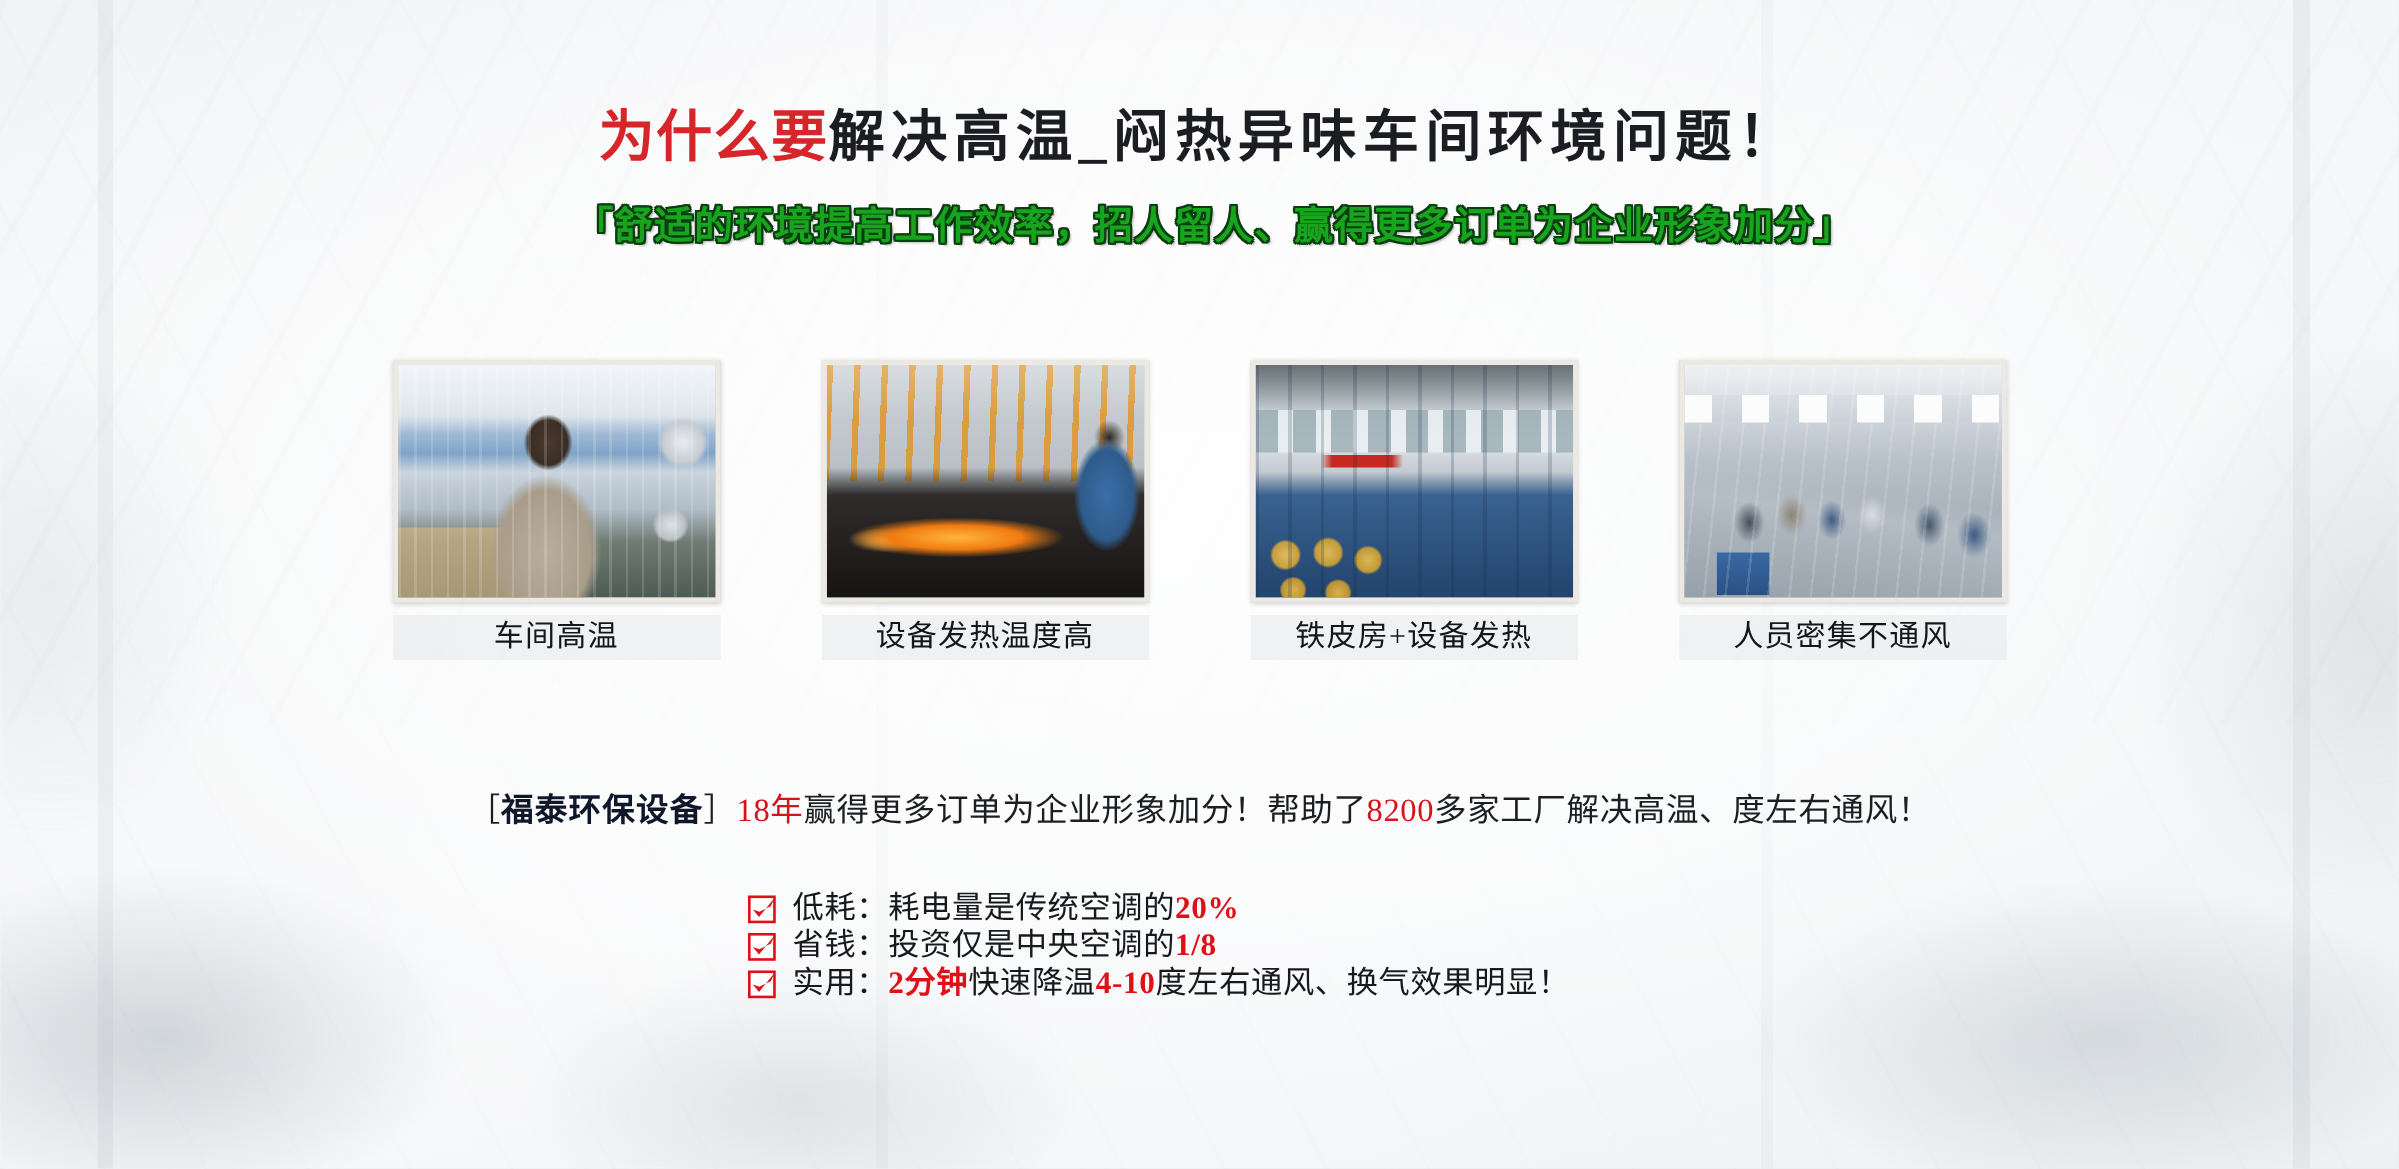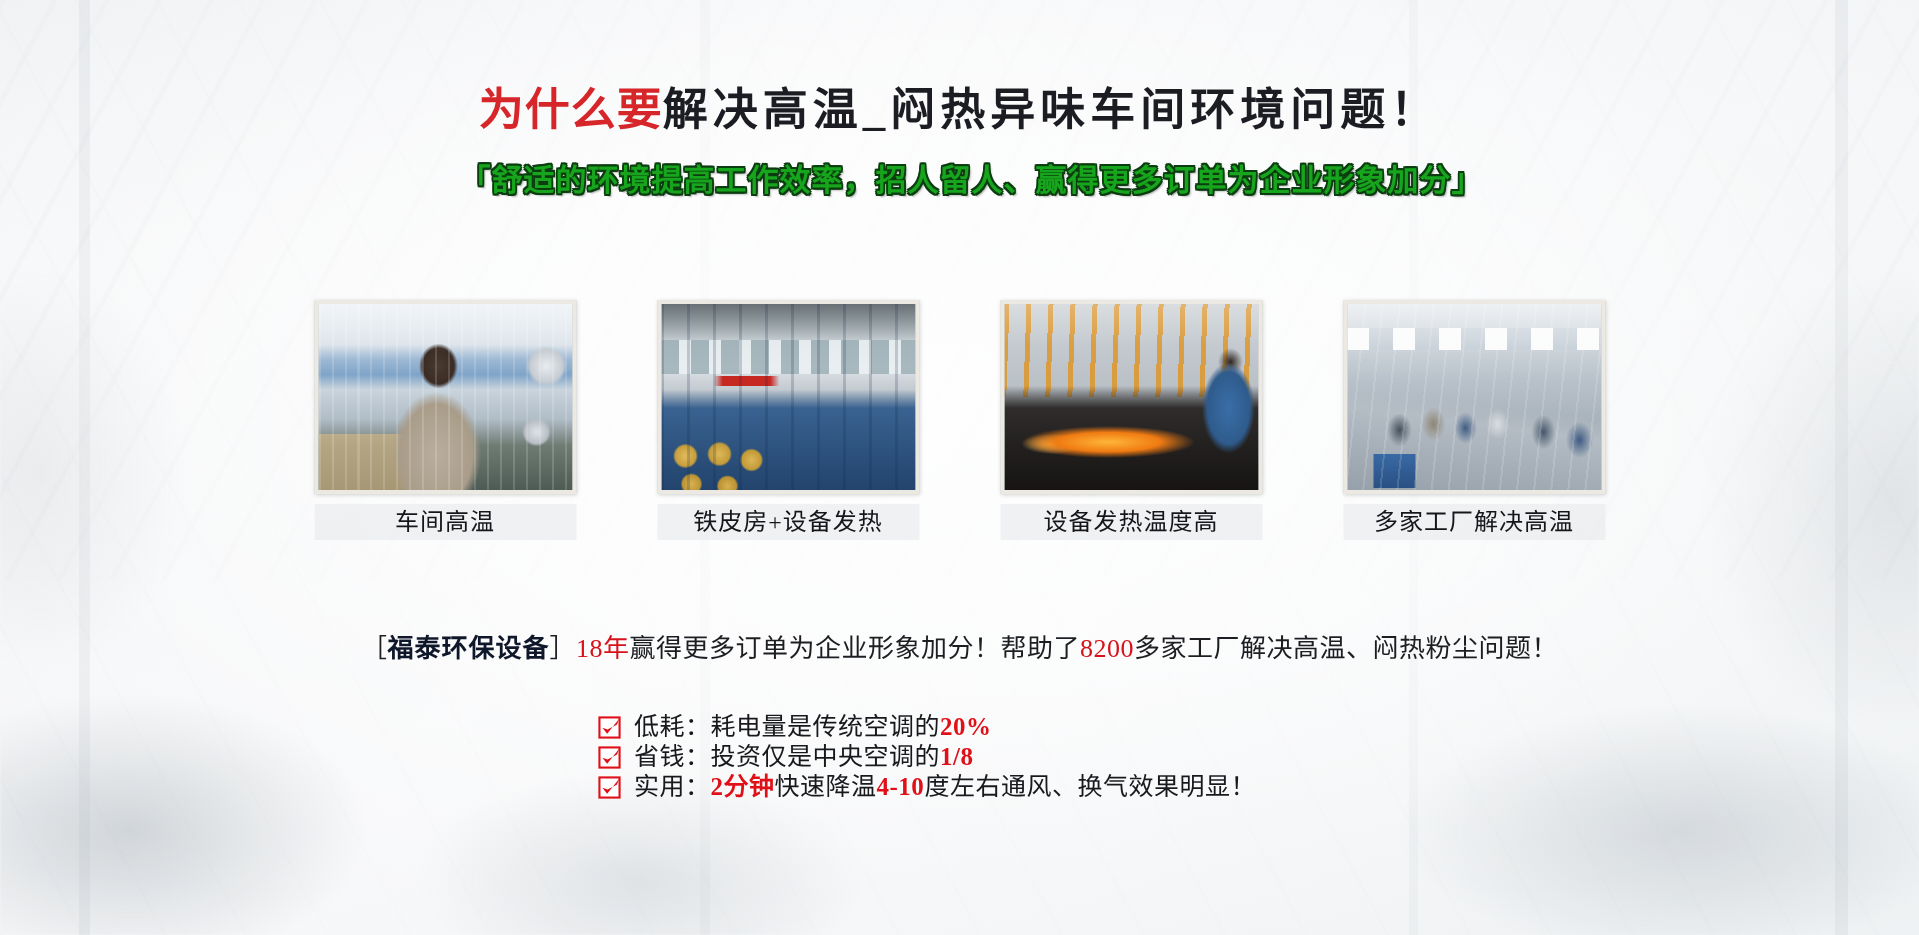--- a/index.html
+++ b/index.html
@@ -133,21 +133,21 @@
        0     1.8px 0 #0c3d10,
       -1.8px  0    0 #0c3d10,
        1.8px  0    0 #0c3d10,
        2.5px  2.5px 2px rgba(0,0,0,.30);
     padding-left: 24px;
   }
 
   
   .photo-strip {
     position:absolute;
-    top:300px;
+    top:288px;
     left:50%;
     transform:translateX(-50%);
     display:flex;
     gap:81px;
   }
   .photo-card {
     width:262px;
     display:flex;
     flex-direction:column;
     align-items:center;
@@ -395,42 +395,42 @@
 
       <figure class="photo-card">
         <div class="photo-frame">
           <div class="photo-inner ph1"></div>
         </div>
         <figcaption class="photo-caption">车间高温</figcaption>
       </figure>
 
       <figure class="photo-card">
         <div class="photo-frame">
+          <div class="photo-inner ph2"></div>
+        </div>
+        <figcaption class="photo-caption">设备发热温度高</figcaption>
+      </figure>
+
+      <figure class="photo-card">
+        <div class="photo-frame">
           <div class="photo-inner ph3"></div>
         </div>
         <figcaption class="photo-caption">铁皮房+设备发热</figcaption>
       </figure>
 
       <figure class="photo-card">
         <div class="photo-frame">
-          <div class="photo-inner ph2"></div>
-        </div>
-        <figcaption class="photo-caption">设备发热温度高</figcaption>
-      </figure>
-
-      <figure class="photo-card">
-        <div class="photo-frame">
           <div class="photo-inner ph4"></div>
         </div>
-        <figcaption class="photo-caption">多家工厂解决高温</figcaption>
+        <figcaption class="photo-caption">人员密集不通风</figcaption>
       </figure>
 
     </div>
 
-    <p class="tagline"><span class="tg-brack">［</span><span class="tg-blue">福泰环保设备</span><span class="tg-brack">］</span><span class="tg-red">18年</span><span>赢得更多订单为企业形象加分！帮助了</span><span class="tg-red">8200</span><span>多家工厂解决高温、闷热粉尘问题！</span></p>
+    <p class="tagline"><span class="tg-brack">［</span><span class="tg-blue">福泰环保设备</span><span class="tg-brack">］</span><span class="tg-red">18年</span><span>赢得更多订单为企业形象加分！帮助了</span><span class="tg-red">8200</span><span>多家工厂解决高温、度左右通风！</span></p>
 
     <ul class="bullets">
 
       <li class="bullet-row">
         <svg class="check-icon" viewBox="0 0 24 24" aria-hidden="true">
           <rect x="1.5" y="1.5" width="21" height="21" fill="#ffffff" stroke="#e01018" stroke-width="2.2"></rect>
           <path d="M4.5 12.2 L9.6 18.4 L22.5 2.4 L19.6 9.2 L9.9 14.0 Z" fill="#e01018"></path>
         </svg>
         <span>低耗：耗电量是传统空调的</span>
           <span class="bl-red">20%</span>

